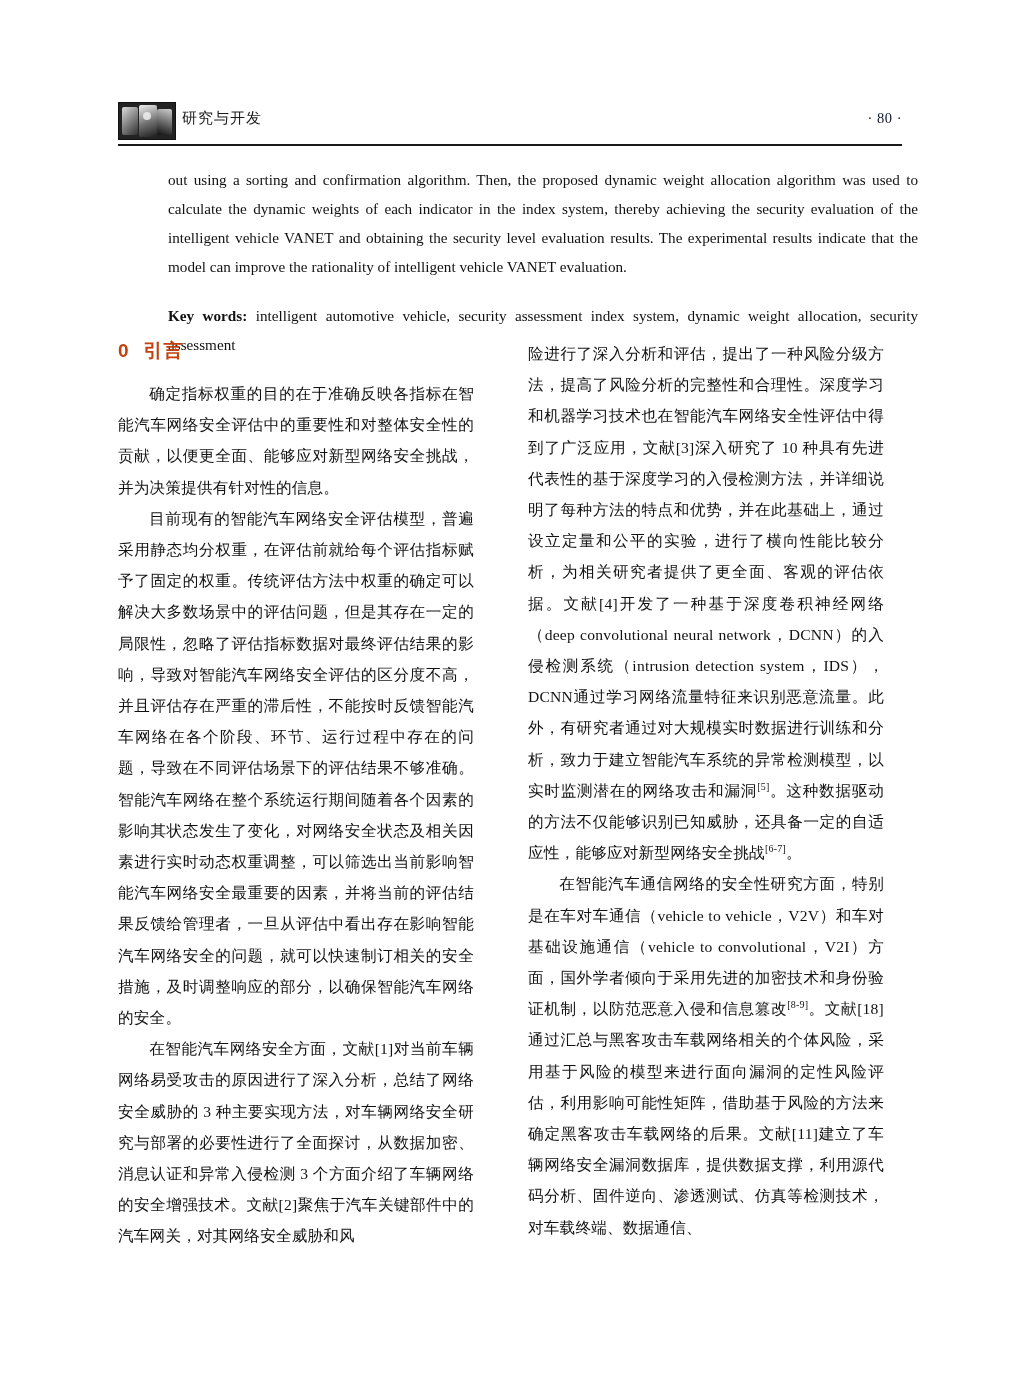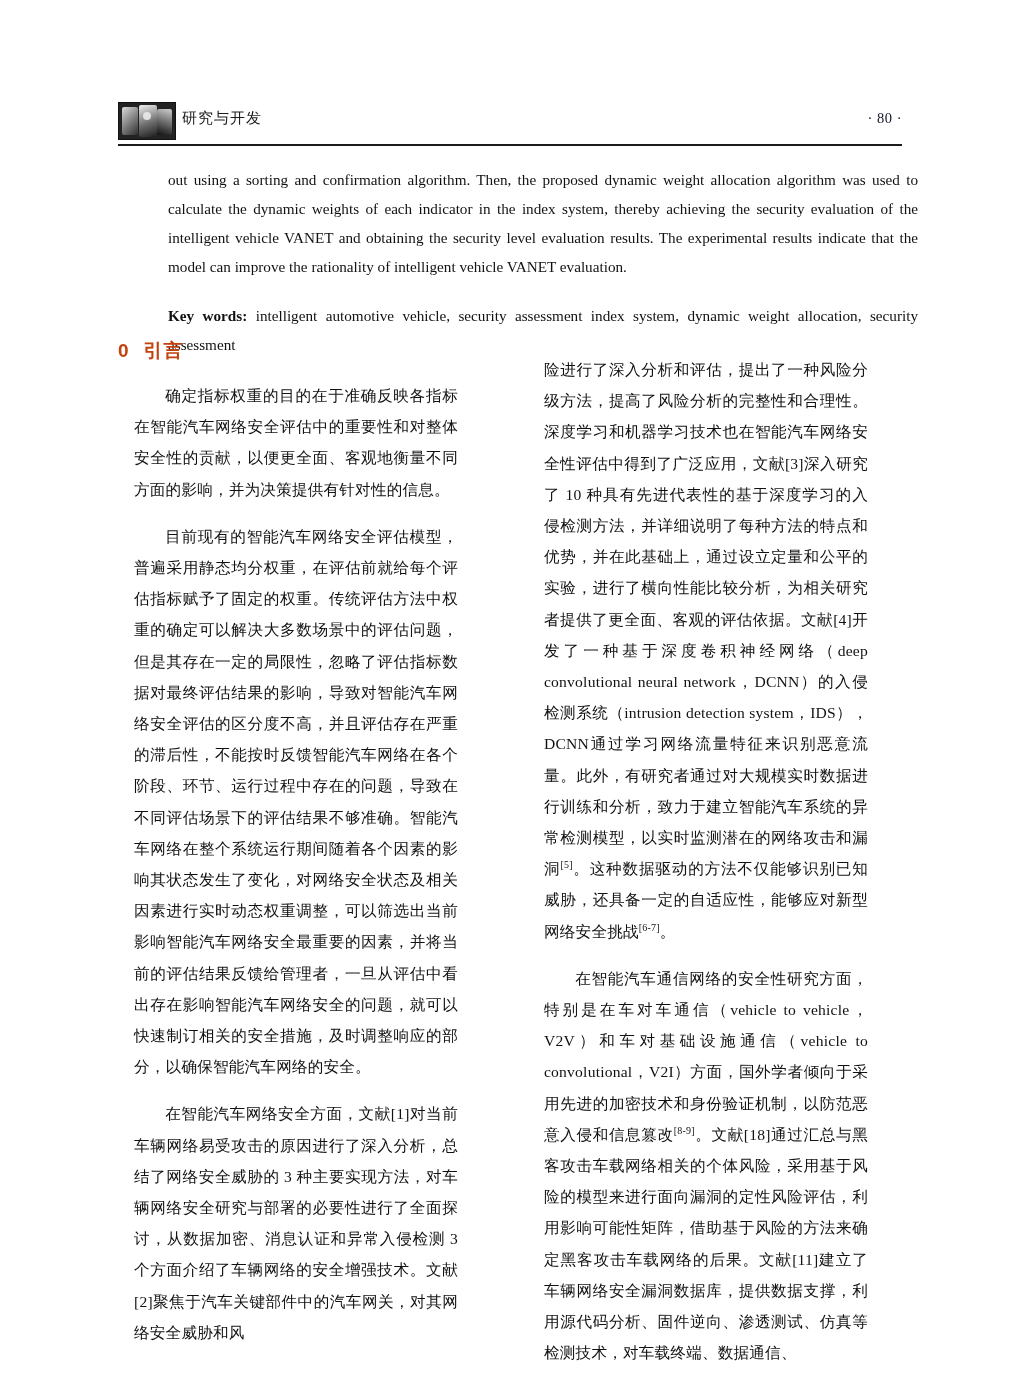--- a/index.html
+++ b/index.html
@@ -124,21 +124,21 @@
     font-family: "Liberation Sans", sans-serif;
     font-size: 19px;
     font-weight: bold;
     margin: 0 0 14px 0;
     letter-spacing: 1px;
     color: #c2410c;
   }
   .sec-heading .num { margin-right: 14px; }
 
   .body-p {
-    margin: 16px;
+    margin: 0;
     font-family: "Liberation Serif", serif;
     font-size: 15.6px;
     line-height: 31.2px;
     text-align: justify;
     text-justify: inter-ideograph;
     text-indent: 2em;
     color: #111;
     letter-spacing: 0.2px;
   }
   .body-p.no-indent { text-indent: 0; }
@@ -167,21 +167,21 @@
 
   <div class="abstract">
     <p>out using a sorting and confirmation algorithm. Then, the proposed dynamic weight allocation algorithm was used to calculate the dynamic weights of each indicator in the index system, thereby achieving the security evaluation of the intelligent vehicle VANET and obtaining the security level evaluation results. The experimental results indicate that the model can improve the rationality of intelligent vehicle VANET evaluation.</p>
     <p class="kw"><span class="kw-label">Key words:</span><span> intelligent automotive vehicle, security assessment index system, dynamic weight allocation, security assessment</span></p>
   </div>
 
   <div class="col col-left">
     <h2 class="sec-heading">
       <span class="num">0</span><span>引言</span>
     </h2>
-    <p class="body-p">确定指标权重的目的在于准确反映各指标在智能汽车网络安全评估中的重要性和对整体安全性的贡献，以便更全面、客观地衡量不同方面的影响，并为决策提供有针对性的信息。</p>
+    <p class="body-p">确定指标权重的目的在于准确反映各指标在智能汽车网络安全评估中的重要性和对整体安全性的贡献，以便更全面、能够应对新型网络安全挑战，并为决策提供有针对性的信息。</p>
     <p class="body-p">目前现有的智能汽车网络安全评估模型，普遍采用静态均分权重，在评估前就给每个评估指标赋予了固定的权重。传统评估方法中权重的确定可以解决大多数场景中的评估问题，但是其存在一定的局限性，忽略了评估指标数据对最终评估结果的影响，导致对智能汽车网络安全评估的区分度不高，并且评估存在严重的滞后性，不能按时反馈智能汽车网络在各个阶段、环节、运行过程中存在的问题，导致在不同评估场景下的评估结果不够准确。智能汽车网络在整个系统运行期间随着各个因素的影响其状态发生了变化，对网络安全状态及相关因素进行实时动态权重调整，可以筛选出当前影响智能汽车网络安全最重要的因素，并将当前的评估结果反馈给管理者，一旦从评估中看出存在影响智能汽车网络安全的问题，就可以快速制订相关的安全措施，及时调整响应的部分，以确保智能汽车网络的安全。</p>
     <p class="body-p">在智能汽车网络安全方面，文献[1]对当前车辆网络易受攻击的原因进行了深入分析，总结了网络安全威胁的 3 种主要实现方法，对车辆网络安全研究与部署的必要性进行了全面探讨，从数据加密、消息认证和异常入侵检测 3 个方面介绍了车辆网络的安全增强技术。文献[2]聚焦于汽车关键部件中的汽车网关，对其网络安全威胁和风</p>
   </div>
 
   <div class="col col-right">
     <p class="body-p no-indent"><span>险进行了深入分析和评估，提出了一种风险分级方法，提高了风险分析的完整性和合理性。深度学习和机器学习技术也在智能汽车网络安全性评估中得到了广泛应用，文献[3]深入研究了 10 种具有先进代表性的基于深度学习的入侵检测方法，并详细说明了每种方法的特点和优势，并在此基础上，通过设立定量和公平的实验，进行了横向性能比较分析，为相关研究者提供了更全面、客观的评估依据。文献[4]开发了一种基于深度卷积神经网络（deep convolutional neural network，DCNN）的入侵检测系统（intrusion detection system，IDS），DCNN通过学习网络流量特征来识别恶意流量。此外，有研究者通过对大规模实时数据进行训练和分析，致力于建立智能汽车系统的异常检测模型，以实时监测潜在的网络攻击和漏洞</span><sup>[5]</sup><span>。这种数据驱动的方法不仅能够识别已知威胁，还具备一定的自适应性，能够应对新型网络安全挑战</span><sup>[6-7]</sup><span>。</span></p>
     <p class="body-p"><span>在智能汽车通信网络的安全性研究方面，特别是在车对车通信（vehicle to vehicle，V2V）和车对基础设施通信（vehicle to convolutional，V2I）方面，国外学者倾向于采用先进的加密技术和身份验证机制，以防范恶意入侵和信息篡改</span><sup>[8-9]</sup><span>。文献[18]通过汇总与黑客攻击车载网络相关的个体风险，采用基于风险的模型来进行面向漏洞的定性风险评估，利用影响可能性矩阵，借助基于风险的方法来确定黑客攻击车载网络的后果。文献[11]建立了车辆网络安全漏洞数据库，提供数据支撑，利用源代码分析、固件逆向、渗透测试、仿真等检测技术，对车载终端、数据通信、</span></p>
   </div>
 
 </div>

